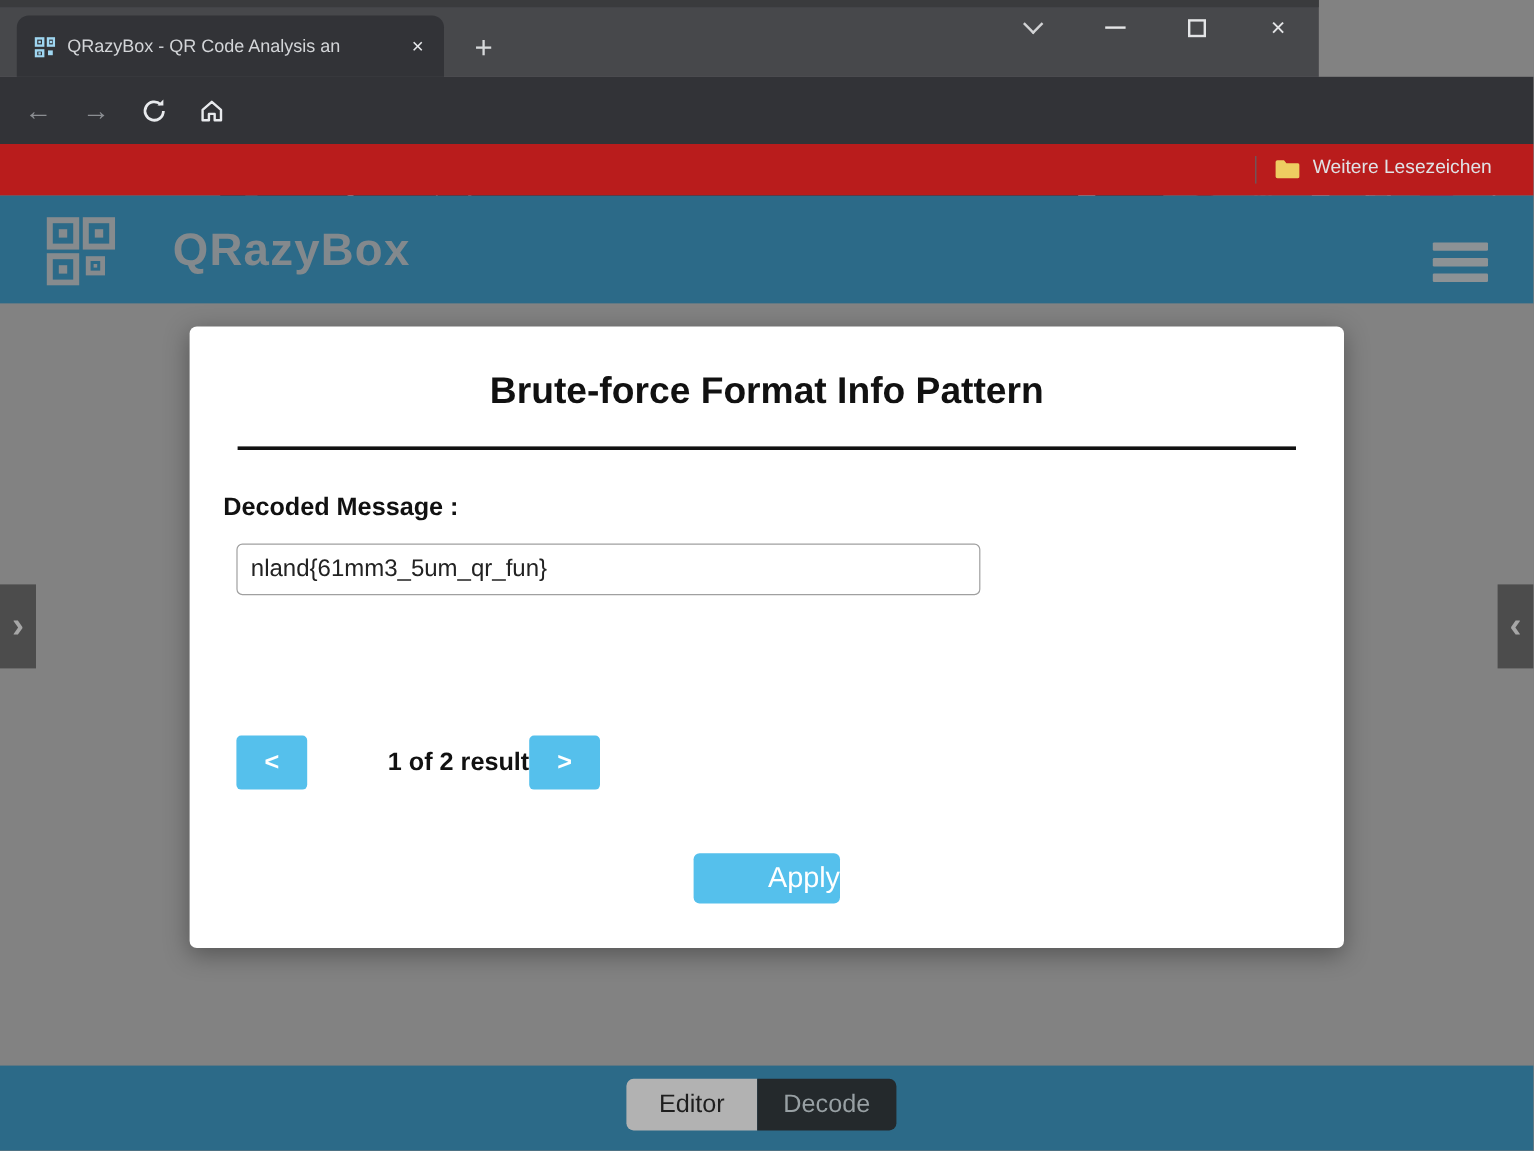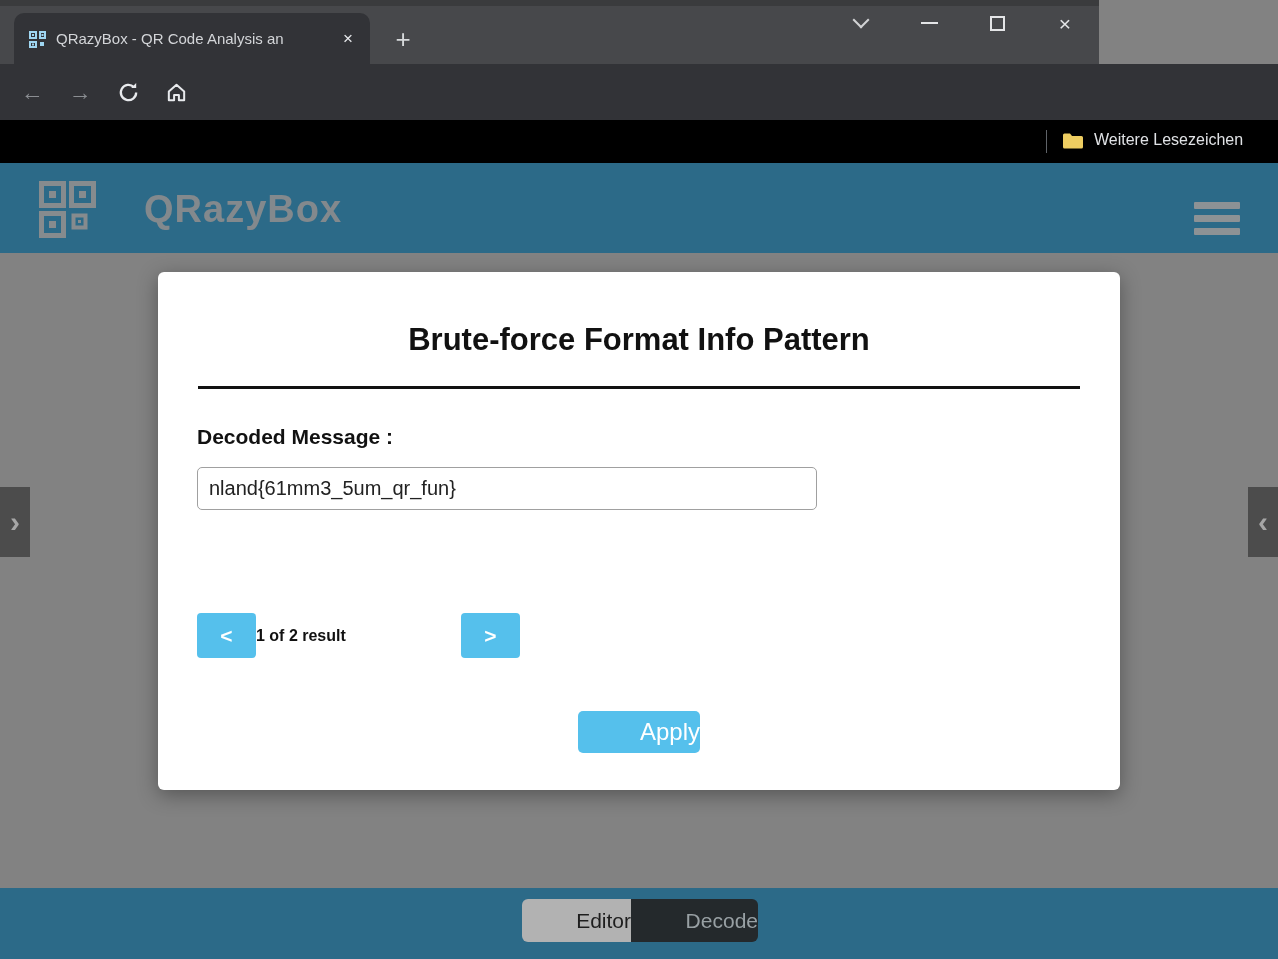--- a/index.html
+++ b/index.html
@@ -41,60 +41,60 @@
   .omni-url .path { color:#9aa0a6; }
   .omni-action { width:34px; height:34px; display:flex; align-items:center; justify-content:center; }
   .star-glyph { color:#dfe1e3; font-size:21px; }
   .ext-icon { position:absolute; top:75px; width:32px; height:32px; display:flex; align-items:center; justify-content:center; }
   .panel-icon { width:21px; height:21px; border:3px solid #e8eaed; position:relative; }
   .panel-icon::before { content:""; position:absolute; left:0; top:0; bottom:0; width:5px; background:#e8eaed; }
   .avatar { width:32px; height:32px; border-radius:50%; background:#c2185b; color:#fff; font-size:16px;
             font-weight:700; display:flex; align-items:center; justify-content:center; }
   .kebab { color:#e8eaed; font-size:20px; letter-spacing:0; }
 
-  .bookmarks-bar { position:absolute; left:0; top:120px; width:1278px; height:43px; background:#000000; }
+  .bookmarks-bar { position:absolute; left:0; top:120px; width:1278px; height:43px; background:#b91c1c; }
   .bm-divider { position:absolute; left:1046px; top:10px; width:1px; height:23px; background:#5f6368; }
   .bm-folder { position:absolute; left:1062px; top:12px; }
   .bm-label { position:absolute; left:1094px; top:11px; font-size:16px; color:#e0e2e5; }
 
   
   .site-header { position:absolute; left:0; top:163px; width:1278px; height:90px; background:#2c6a88; }
   .logo-wrap { position:absolute; left:38px; top:17px; display:flex; align-items:center; }
   .logo-text { margin-left:48px; font-size:38px; font-weight:700; color:#83898d; letter-spacing:1px; }
   .hamburger { position:absolute; right:38px; top:39px; width:46px; display:flex; flex-direction:column; gap:6px; }
   .hamburger span { display:block; width:46px; height:7px; background:#8d9295; border-radius:1px; }
 
   .page-body { position:absolute; left:0; top:253px; width:1278px; height:635px; background:#828282; }
 
   .side-tab { position:absolute; width:30px; height:70px; top:487px; background:#4c4c4c; display:flex;
               align-items:center; justify-content:center; color:#a6a6a6; font-size:30px; font-weight:700; }
   .side-tab-left { left:0; }
   .side-tab-right { right:0; }
 
   .modal { position:absolute; left:158px; top:272px; width:962px; height:518px; background:#ffffff;
            border-radius:6px; box-shadow:0 5px 20px rgba(0,0,0,0.35); }
-  .modal-title { margin-top:50px; text-align:center; font-size:31px; font-weight:700; color:#111; }
+  .modal-title { margin-top:36px; text-align:center; font-size:31px; font-weight:700; color:#111; }
   .modal-hr { margin:28px 40px 0 40px; border:none; border-top:3px solid #111; }
-  .field-label { margin:36px 0 0 39px; font-size:21px; font-weight:700; color:#111; }
+  .field-label { margin:36px 0 0 28px; font-size:21px; font-weight:700; color:#111; }
   .decoded-input { display:block; margin:18px 0 0 39px; width:620px; height:43px; border:1px solid #a0a0a0;
                    border-radius:5px; font-size:20px; padding:0 11px; color:#222;
                    font-family:"Liberation Sans", sans-serif; background:#fff; }
   .info-line { margin:20px 0 0 39px; font-size:21px; font-weight:700; color:#111; }
   .pager { position:absolute; left:39px; top:341px; display:flex; align-items:center; }
   .pager-btn { width:59px; height:45px; background:#55c0ec; color:#fff; border:none; border-radius:4px;
                font-size:21px; font-weight:700; cursor:pointer; display:flex; align-items:center; justify-content:center; }
-  .pager-text { width:205px; text-align:left; font-size:16px; font-weight:700; color:#111; }
+  .pager-text { width:185px; text-align:right; font-size:21px; font-weight:700; color:#111; }
   .apply-btn { position:absolute; left:420px; top:439px; width:122px; height:42px; background:#55c0ec;
                color:#fff; border:none; border-radius:5px; font-size:24px; cursor:pointer;text-align:right; }
 
   .site-footer { position:absolute; left:0; top:888px; width:1278px; height:71px; background:#2c6a88; }
   .mode-toggle { position:absolute; left:522px; top:11px; display:flex; height:43px; }
-  .mode-btn { border:none; font-size:21px; cursor:pointer; font-family:"Liberation Sans", sans-serif;text-align:right; }
+  .mode-btn { border:none; font-size:21px; cursor:pointer; font-family:"Liberation Sans", sans-serif; }
   .mode-editor { width:109px; background:#b2b2b2; color:#1e1e1e; border-radius:6px 0 0 6px; }
-  .mode-decode { width:127px; background:#24292c; color:#98a0a4; border-radius:0 6px 6px 0; }
+  .mode-decode { width:116px; background:#24292c; color:#98a0a4; border-radius:0 6px 6px 0; }
 </style>
 </head>
 <body>
 
 <div class="titlebar">
   <div class="titlebar-topedge"></div>
 
   <div class="tab">
     <span style="display:flex;">
       <svg width="18" height="18" viewBox="0 0 18 18">

